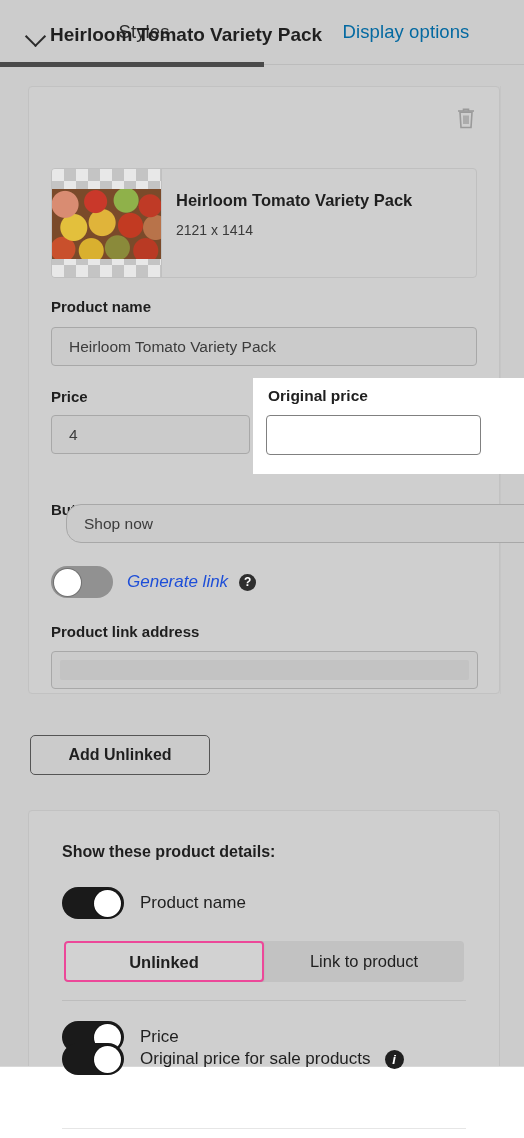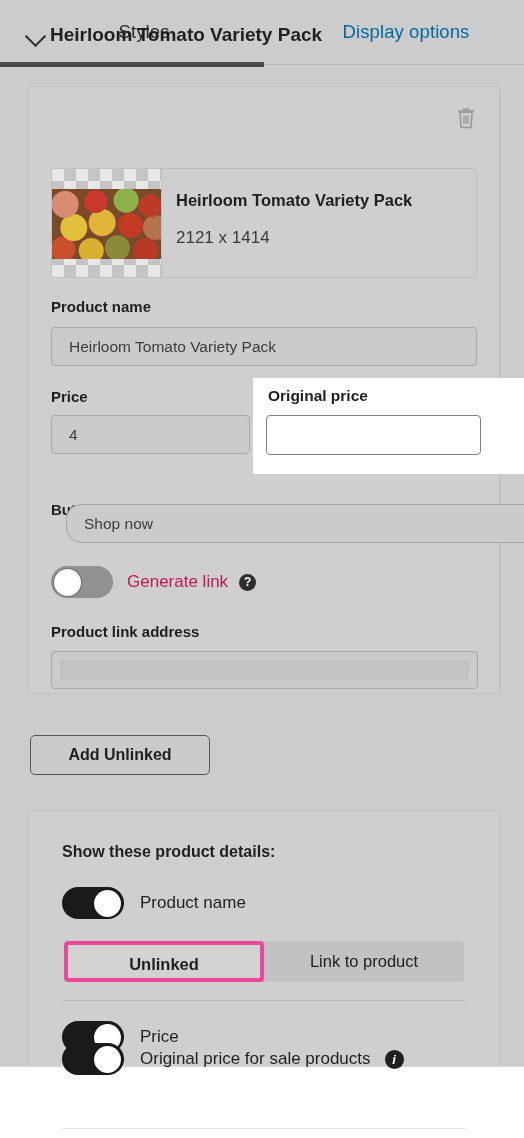--- a/index.html
+++ b/index.html
@@ -141,23 +141,23 @@
     flex: 1 1 auto;
     padding: 20px 0 0 14px;
     box-sizing: border-box;
   }
   .thumb-name {
     font-size: 16.5px; font-weight: bold; color: #1f1f1f;
     line-height: 22px;
     white-space: nowrap;
   }
   .thumb-dims {
-    font-size: 17px; color: #3a3a3a;
+    font-size: 14px; color: #3a3a3a;
     line-height: 22px;
-    margin-top: 16px;
+    margin-top: 8px;
   }
 
   
   .field-label {
     position: absolute;
     font-size: 15px; font-weight: bold; color: #1f1f1f;
     white-space: nowrap;
   }
   .text-input {
     position: absolute;
@@ -205,22 +205,22 @@
   .toggle .knob {
     position: absolute; top: 2.5px;
     width: 27px; height: 27px;
     border-radius: 50%;
     background: #ffffff;
     box-shadow: 0 0 0 1px rgba(0,0,0,.22);
   }
   .toggle.off .knob { left: 3px; }
   .toggle.on  .knob { left: 32px; }
   .gen-label {
-    font-size: 17px; color: #be185d;
-    margin-left: 14px; white-space: nowrap;
+    font-size: 17px; color: #1d4ed8;
+    margin-left: 14px; white-space: nowrap; font-style: italic;
   }
   .help-icon {
     width: 17px; height: 17px;
     border-radius: 50%;
     background: #2e2e2e;
     color: #ffffff;
     font-size: 12px; font-weight: bold;
     line-height: 17px; text-align: center;
     margin-left: 11px;
     cursor: pointer;
@@ -298,21 +298,21 @@
     text-align: center;
     font-size: 16.5px;
     line-height: 41px;
     color: #1f1f1f;
     cursor: pointer;
     box-sizing: border-box;
     user-select: none;
   }
   .seg.selected {
     background: #d2d2d2;
-    border: 4px solid #ec4899;
+    border: 2px solid #ec4899;
     border-radius: 4px;
     font-weight: bold;
     line-height: 39px;
     box-shadow: 0 1px 2px rgba(0,0,0,.10);
   }
   .divider {
     position: absolute; left: 62px;
     width: 404px; height: 1px;
     background: #bdbdbd;
   }

